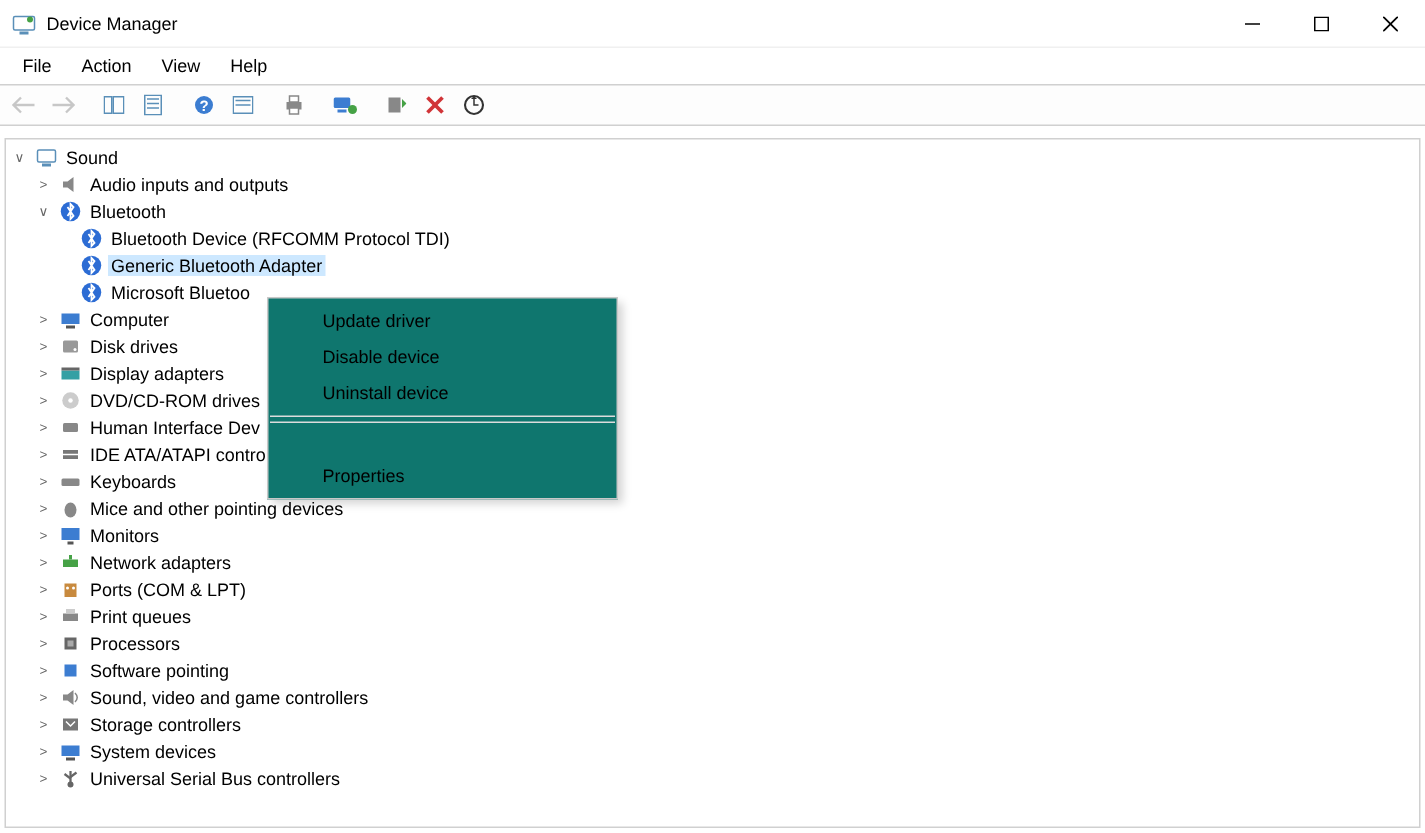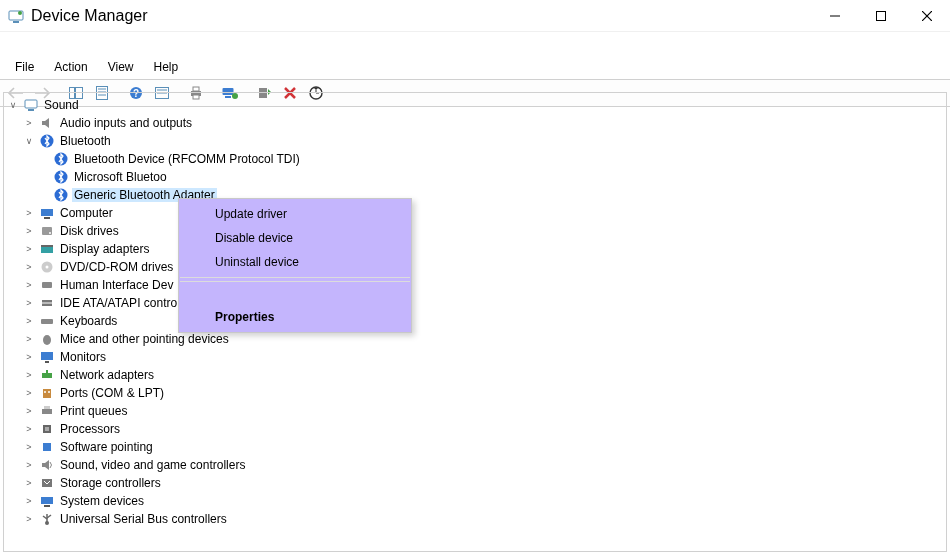--- a/index.html
+++ b/index.html
@@ -17,35 +17,34 @@
   .titlebar {
     height: 32px;
     display: flex;
     align-items: center;
     padding: 0 0 0 8px;
     border-bottom: 1px solid #f0f0f0;
   }
   .titlebar .app-icon {
     width: 16px; height: 16px; margin-right: 7px;
   }
-  .titlebar .title { font-size: 16px; }
+  .titlebar .title { font-size: 12px; }
   .titlebar .spacer { flex: 1; }
   .win-btn {
     width: 46px; height: 32px;
     display: flex; align-items: center; justify-content: center;
     cursor: pointer;
   }
 
   .menubar {
     height: 24px;
     display: flex;
     align-items: center;
     padding: 0 6px;
     gap: 2px;
-    margin-top: 23px;
   }
   .menubar .mitem {
     padding: 3px 9px;
     cursor: pointer;
   }
 
   .toolbar {
     height: 28px;
     display: flex;
     align-items: center;
@@ -90,32 +89,32 @@
     display:flex; align-items:center; justify-content:center;
     font-size: 12px;
   }
   .label { padding: 0 2px; }
   .label.selected { background: #cde8ff; }
 
   .ctxmenu {
     position: absolute;
     left: 178px; top: 198px;
     width: 234px;
-    background: #c4b5fd;
+    background: #0f766e;
     border: 1px solid #c8c8c8;
     box-shadow: 3px 3px 6px rgba(0,0,0,.18);
     padding: 3px 0;
     font-size: 12px;
   }
   .ctxitem {
     padding: 5px 16px 5px 36px;
     cursor: pointer;
   }
   .ctxsep { height:1px; background: #dcdcdc; margin: 3px 1px; }
-  .ctxitem.bold { font-weight: 700; margin-top: 23px; }
+  .ctxitem.bold { font-weight: 400; margin-top: 23px; }
 </style>
 </head>
 <body>
 
 <div class="titlebar">
   <span class="app-icon">
     <svg width="16" height="16">
         <rect x="1" y="3" width="14" height="9" rx="1" fill="#fff" stroke="#5a8fb8" stroke-width="1"></rect>
         <rect x="5" y="13" width="6" height="2" fill="#5a8fb8"></rect>
         <circle cx="12" cy="5" r="2" fill="#46a246"></circle>
@@ -274,31 +273,31 @@
     <span class="label">Bluetooth Device (RFCOMM Protocol TDI)</span>
   </div>
   <div class="row">
     <span class="indent" style="width:46px"></span>
     <span class="node-icon">
         <svg width="14" height="14">
           <circle cx="7" cy="7" r="6.5" fill="#2c6cd4"></circle>
           <path d="M5 4 L9 10 L7 12 V2 L9 4 L5 10" stroke="#fff" stroke-width="1.2" fill="none"></path>
         </svg>
       </span>
-    <span class="label">Microsoft Bluetoo</span>
+    <span class="label selected">Generic Bluetooth Adapter</span>
   </div>
   <div class="row">
     <span class="indent" style="width:46px"></span>
     <span class="node-icon">
         <svg width="14" height="14">
           <circle cx="7" cy="7" r="6.5" fill="#2c6cd4"></circle>
           <path d="M5 4 L9 10 L7 12 V2 L9 4 L5 10" stroke="#fff" stroke-width="1.2" fill="none"></path>
         </svg>
       </span>
-    <span class="label selected">Generic Bluetooth Adapter</span>
+    <span class="label">Microsoft Bluetoo</span>
   </div>
 
   <div class="row">
     <span class="indent" style="width:18px"></span>
       <span class="expander">&gt;</span>
     <span class="node-icon">
         <svg width="14" height="14">
           <rect x="1" y="3" width="12" height="7" fill="#3c7dd1"></rect>
           <rect x="4" y="11" width="6" height="2" fill="#555"></rect>
         </svg>

